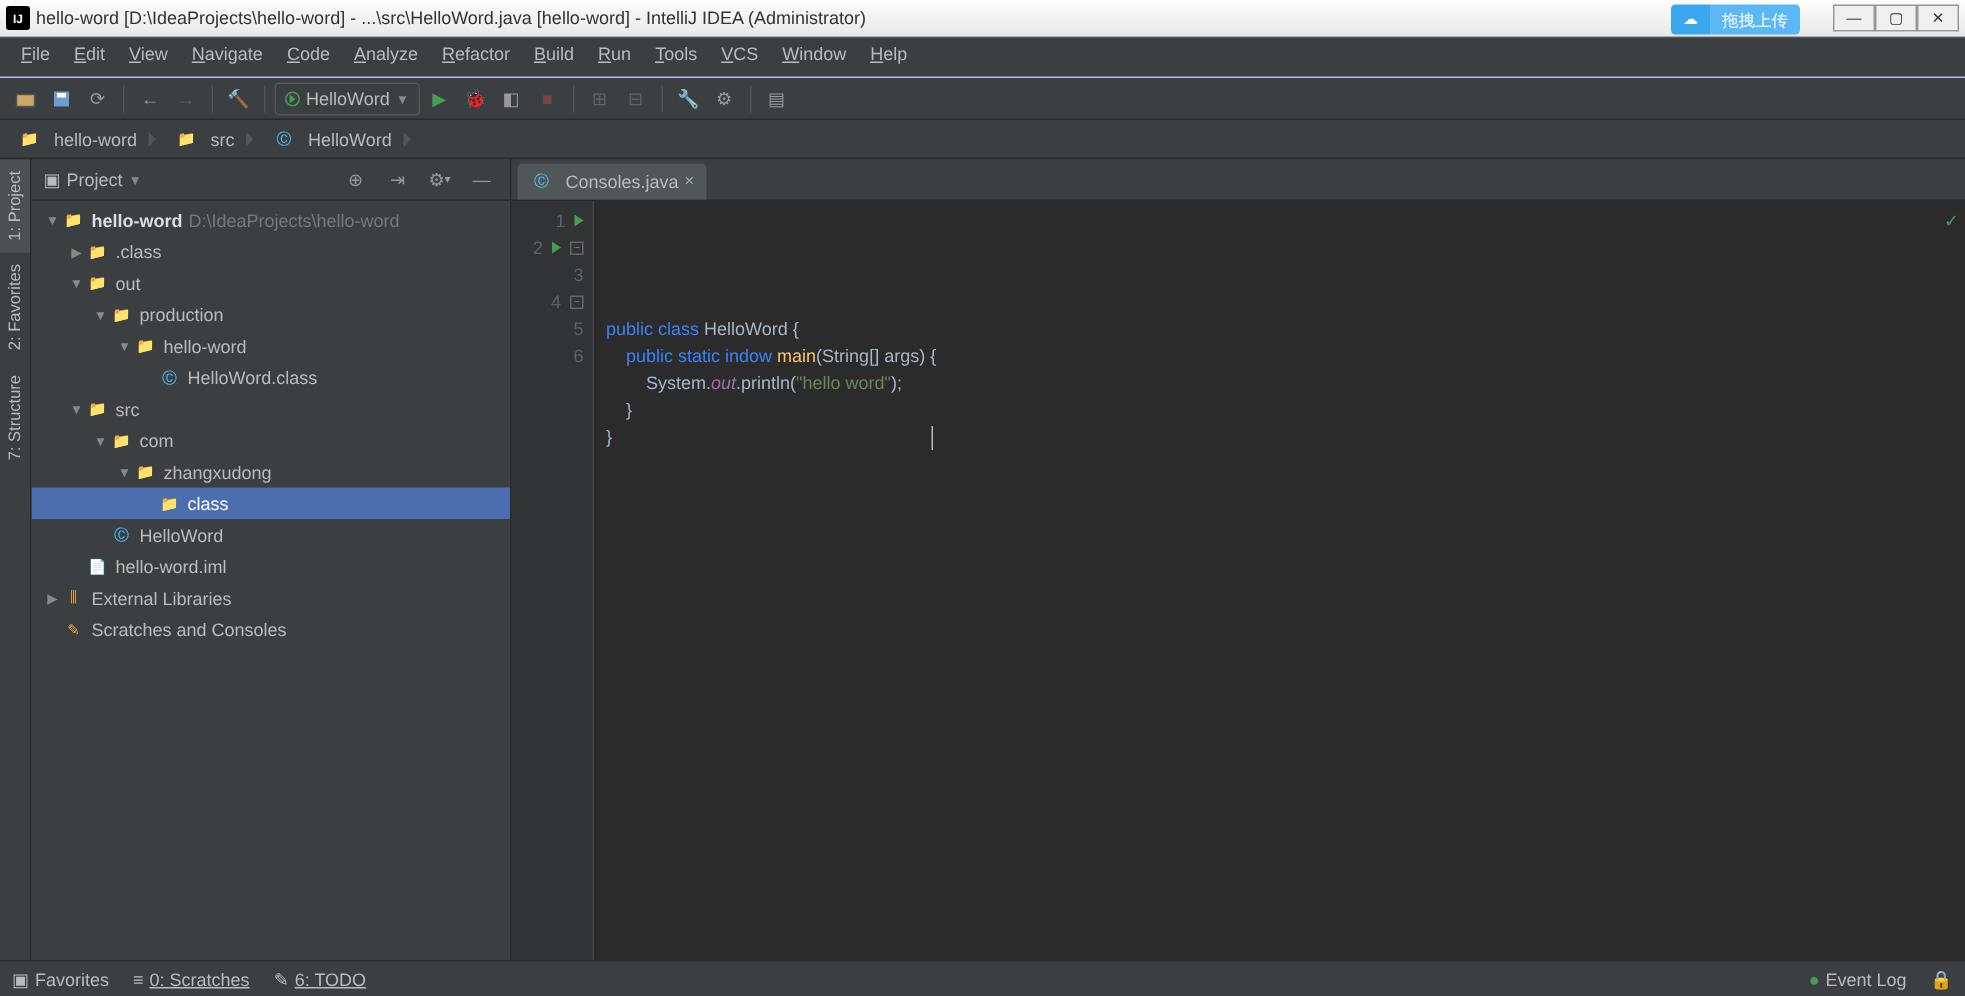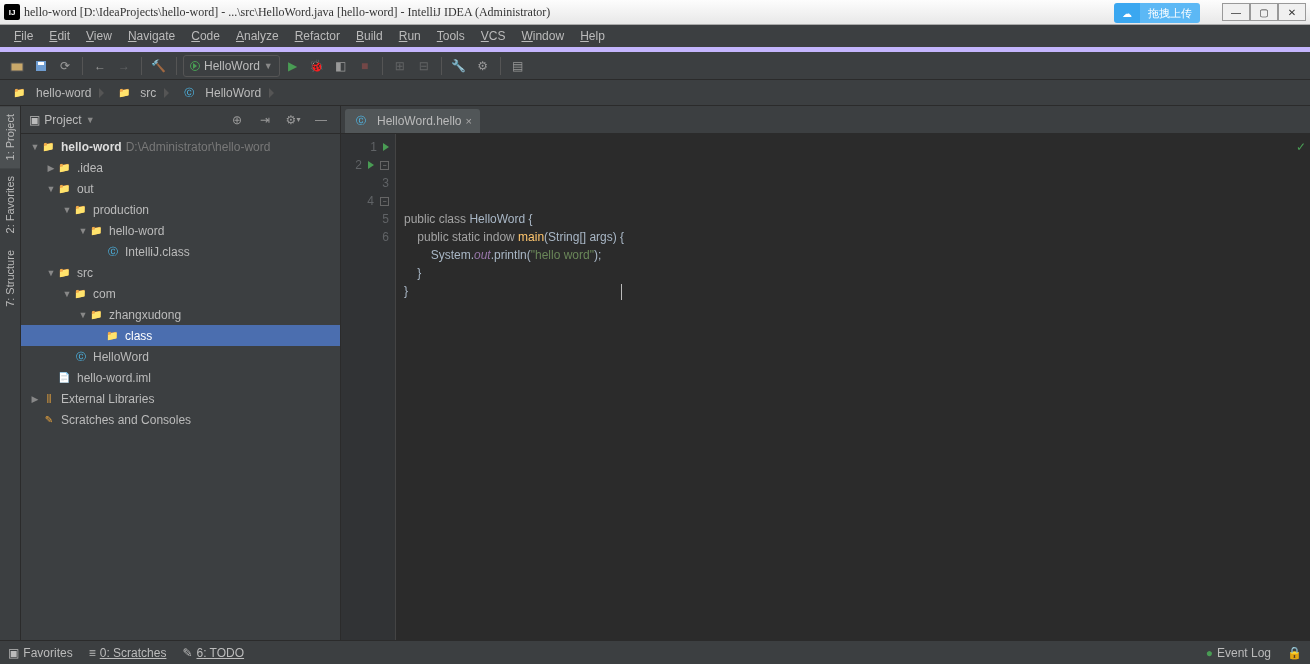--- a/index.html
+++ b/index.html
@@ -1,25 +1,25 @@
 <!DOCTYPE html>
 <html><head>
 <meta charset="utf-8">
 <style>
 * { margin:0; padding:0; box-sizing:border-box; font-family:"Segoe UI",Arial,sans-serif; font-size:12px; }
 body { width:1310px; height:664px; background:#3c3f41; color:#bbbbbb; overflow:hidden; display:flex; flex-direction:column; }
 .titlebar { height:25px; background:linear-gradient(#fdfdfd,#e8e8e8); border-bottom:1px solid #aaa; display:flex; align-items:center; padding:0 4px; color:#333; }
 .titlebar-icon { width:16px; height:16px; background:#000; color:#fff; display:flex; align-items:center; justify-content:center; font-size:8px; font-weight:bold; margin-right:4px; border-radius:2px; }
-.titlebar-text { flex:1; font-size:12px;font-family:Liberation Serif, serif; }
+.titlebar-text { flex:1; font-size:12px; }
 .winbtns { display:flex; gap:0; margin-left:auto; }
 .winbtn { width:28px; height:18px; border:1px solid #999; background:#f0f0f0; display:flex; align-items:center; justify-content:center; font-size:10px; cursor:pointer; }
 .topbadge { position:absolute; top:3px; right:110px; display:flex; align-items:center; height:20px; }
 .topbadge-icon { width:26px; height:20px; background:#3aa7f0; border-radius:3px 0 0 3px; display:flex; align-items:center; justify-content:center; color:#fff; font-size:10px; }
 .topbadge-text { height:20px; background:#5cb8f5; color:#fff; padding:0 8px; display:flex; align-items:center; border-radius:0 3px 3px 0; font-size:11px; }
-.menubar { height:27px; background:#3c3f41; display:flex; align-items:flex-start; padding:0 6px; border-bottom:5px solid #c4b5fd; }
+.menubar { height:27px; background:#3c3f41; display:flex; align-items:flex-start; padding:0 6px; border-bottom:1px solid #c4b5fd; }
 .menuitem { padding:4px 8px; cursor:pointer; color:#bbbbbb; }
 .menuitem u { text-decoration:underline; }
 .toolbar { height:28px; background:#3c3f41; border-bottom:1px solid #2b2b2b; display:flex; align-items:center; padding:0 6px; gap:2px; }
 .tbtn { width:22px; height:22px; display:flex; align-items:center; justify-content:center; cursor:pointer; color:#999; border-radius:3px; }
 .tsep { width:1px; height:18px; background:#555; margin:0 4px; }
 .runconfig { height:22px; background:#3c3f41; border:1px solid #555; border-radius:3px; padding:0 6px; display:flex; align-items:center; gap:4px; cursor:pointer; }
 .runconfig-icon { width:10px;height:10px;border-radius:50%;border:1.5px solid #499c54;display:inline-block;position:relative; }
 .runconfig-icon::after { content:"";position:absolute;left:2px;top:1px;border-left:4px solid #499c54;border-top:3px solid transparent;border-bottom:3px solid transparent; }
 .navbar { height:26px; background:#3c3f41; border-bottom:1px solid #2b2b2b; display:flex; align-items:center; padding:0 6px; }
 .navcrumb { display:flex; align-items:center; padding:0 6px; height:20px; cursor:pointer; gap:4px; }
@@ -46,21 +46,21 @@
 .editorarea { flex:1; display:flex; flex-direction:column; background:#2b2b2b; }
 .tabstrip { height:28px; background:#3c3f41; display:flex; align-items:flex-end; padding:0 4px; border-bottom:1px solid #2b2b2b; }
 .tab { height:24px; background:#515658; border-radius:3px 3px 0 0; display:flex; align-items:center; padding:0 8px; gap:4px; cursor:pointer; }
 .tab .close { color:#aaa; font-size:11px; cursor:pointer; }
 .editorbody { flex:1; display:flex; position:relative; }
 .gutter { width:55px; background:#313335; color:#606366; text-align:right; padding:4px 6px 0 0; font-family:"Consolas",monospace; font-size:13px; line-height:18px; border-right:1px solid #444; }
 .gutter .line { display:flex; justify-content:flex-end; align-items:center; gap:6px; height:18px; }
 .runmark { width:0;height:0;border-left:6px solid #499c54;border-top:4px solid transparent;border-bottom:4px solid transparent;display:inline-block; }
 .fold { width:9px;height:9px;border:1px solid #666;font-size:7px;display:flex;align-items:center;justify-content:center;color:#888;line-height:1; }
 .code { flex:1; padding:4px 0 0 8px; font-family:"Consolas",monospace; font-size:13px; line-height:18px; color:#a9b7c6; white-space:pre; position:relative; }
-.kw { color:#a3a3a3; }
+.kw { color:#3b82f6; }
 .str { color:#6a8759; }
 .fld { color:#9876aa; font-style:italic; }
 .mname { color:#ffc66d; }
 .cursor { position:absolute; width:1px; height:16px; background:#bbb; top:150px; left:225px; }
 .checkmark { position:absolute; top:4px; right:4px; color:#499c54; font-size:12px; }
 .statusbar { height:24px; background:#3c3f41; border-top:1px solid #2b2b2b; display:flex; align-items:center; padding:0 8px; gap:16px; }
 .statusitem { display:flex; align-items:center; gap:4px; cursor:pointer; color:#bbb; }
 .status-right { margin-left:auto; }
 svg { display:block; }
 </style>
@@ -168,46 +168,46 @@
       <div class="tbtn">⊕</div>
       <div class="tbtn">⇥</div>
       <div class="tbtn">⚙<span style="font-size:8px">▾</span></div>
       <div class="tbtn">—</div>
     </div>
     <div class="tree" id="tree">
         <div class="treerow" style="padding-left: 8px;">
           <span class="arrow open"></span>
           <span class="ticon folder-blue">📁</span>
           <span class="label-bold">hello-word</span>
-          <span class="label-muted">D:\Administrator\hello-word</span>
+          <span class="label-muted">D:\IdeaProjects\hello-word</span>
         </div>
         <div class="treerow" style="padding-left: 24px;">
           <span class="arrow closed"></span>
           <span class="ticon folder-gray">📁</span>
-          <span>.idea</span>
+          <span>.class</span>
         </div>
         <div class="treerow" style="padding-left: 24px;">
           <span class="arrow open"></span>
           <span class="ticon folder-orange">📁</span>
           <span>out</span>
         </div>
         <div class="treerow" style="padding-left: 40px;">
           <span class="arrow open"></span>
           <span class="ticon folder-orange">📁</span>
           <span>production</span>
         </div>
         <div class="treerow" style="padding-left: 56px;">
           <span class="arrow open"></span>
           <span class="ticon folder-orange">📁</span>
           <span>hello-word</span>
         </div>
         <div class="treerow" style="padding-left: 72px;">
           <span class="arrow"></span>
           <span class="ticon" style="color:#4fc3f7">Ⓒ</span>
-          <span>IntelliJ.class</span>
+          <span>HelloWord.class</span>
         </div>
         <div class="treerow" style="padding-left: 24px;">
           <span class="arrow open"></span>
           <span class="ticon folder-blue">📁</span>
           <span>src</span>
         </div>
         <div class="treerow" style="padding-left: 40px;">
           <span class="arrow open"></span>
           <span class="ticon folder-gray">📁</span>
           <span>com</span>
@@ -242,21 +242,21 @@
           <span class="ticon" style="color:#e8a33d">✎</span>
           <span>Scratches and Consoles</span>
         </div>
       </div>
   </div>
 
   <div class="editorarea">
     <div class="tabstrip" id="tabstrip">
         <div class="tab">
           <span class="ticon" style="color:#4fc3f7">Ⓒ</span>
-          <span>HelloWord.hello</span>
+          <span>Consoles.java</span>
           <span class="close">×</span>
         </div>
       </div>
     <div class="editorbody">
       <div class="gutter" id="gutter">
           <div class="line">
             <span>1</span>
             <span class="runmark"></span>
           </div>
           <div class="line">

